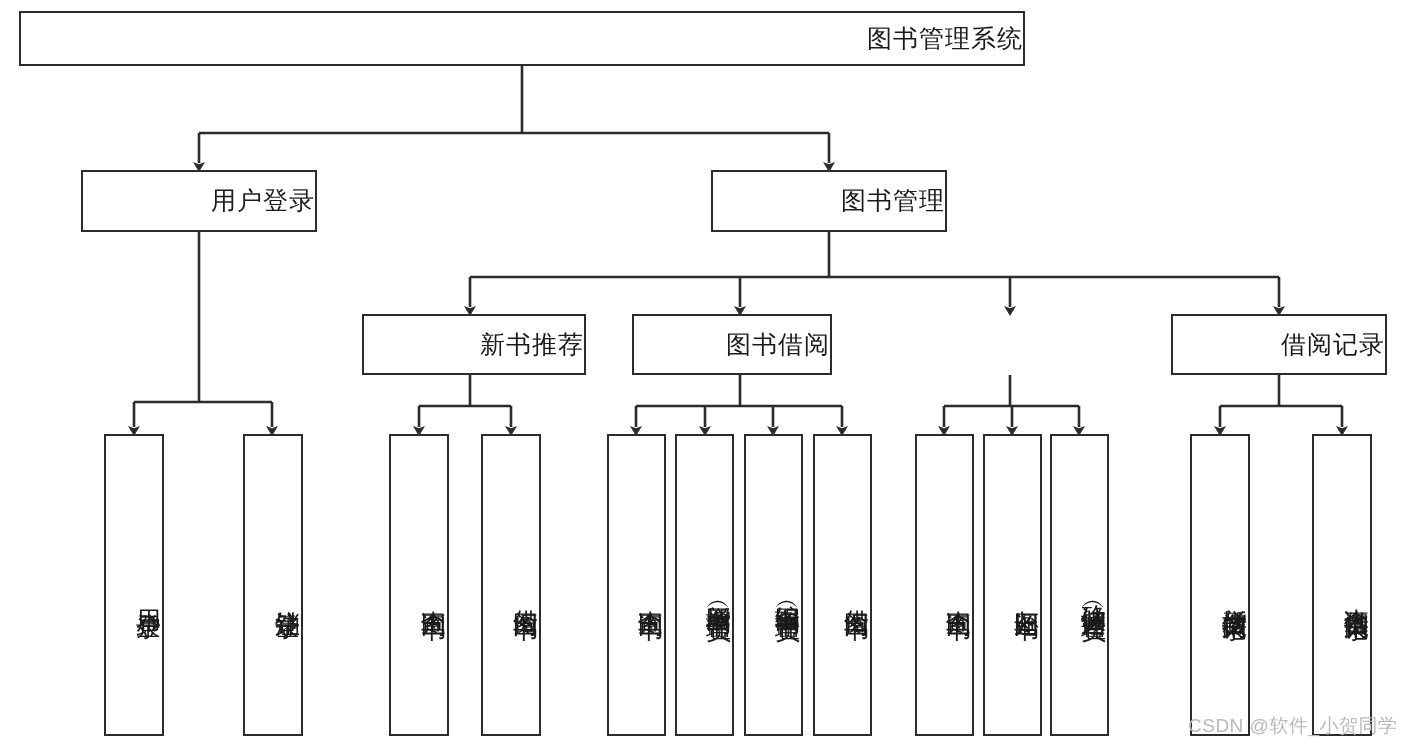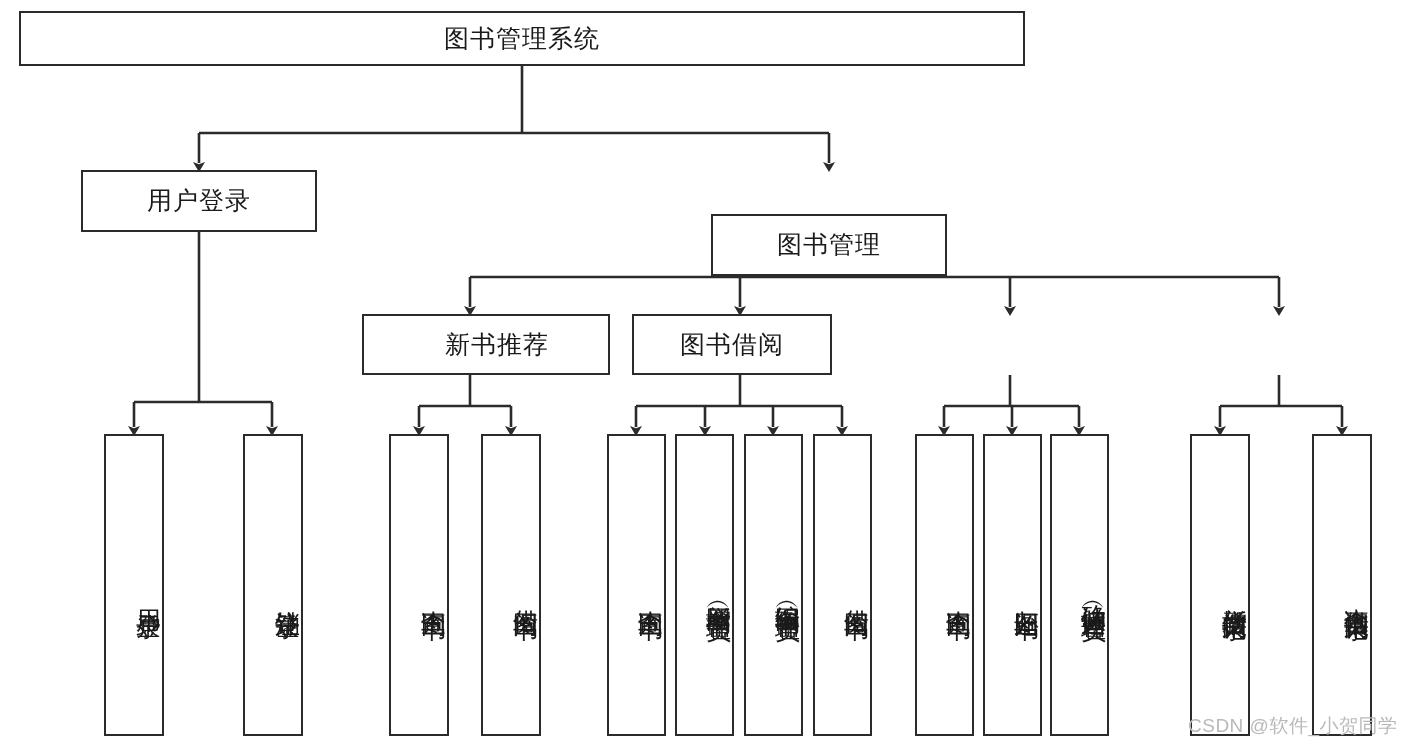--- a/index.html
+++ b/index.html
@@ -17,21 +17,21 @@
     background: #ffffff;
     overflow: hidden;
   }
   .node {
     position: absolute;
     box-sizing: border-box;
     border: 2.5px solid #2b2b2b;
     background: #ffffff;
     display: flex;
     align-items: center;
-    justify-content: center;
+    justify-content: flex-end;
     color: #1a1a1a;
   }
   .node.horiz {
     font-size: 25px;
     line-height: 1.1;
     letter-spacing: 1px;
   }
   .node.vert {
     writing-mode: vertical-rl;
     text-orientation: upright;
@@ -120,29 +120,32 @@
     </g>
   </svg>
 
   <div class="node horiz" id="n-root" style="left: 19px; top: 11px; width: 1006px; height: 55px;">
     <span class="lbl">图书管理系统</span>
   </div>
 
   <div class="node horiz" id="n-l2-0" style="left: 81px; top: 170px; width: 236px; height: 62px;">
     <span class="lbl">用户登录</span>
   </div>
-  <div class="node horiz" id="n-l2-1" style="left: 711px; top: 170px; width: 236px; height: 62px; margin-top: 44px;">
+  <div class="node horiz" id="n-l2-1" style="left: 711px; top: 170px; width: 236px; height: 62px;">
     <span class="lbl">图书管理</span>
   </div>
 
-  <div class="node horiz" id="n-l3-0" style="left: 362px; top: 314px; width: 248px; height: 61px; padding-left: 22px;">
+  <div class="node horiz" id="n-l3-0" style="left: 362px; top: 314px; width: 224px; height: 61px; padding-left: 22px;">
     <span class="lbl">新书推荐</span>
   </div>
   <div class="node horiz" id="n-l3-1" style="left: 632px; top: 314px; width: 200px; height: 61px;">
     <span class="lbl">图书借阅</span>
+  </div>
+  <div class="node horiz" id="n-l3-3" style="left: 1171px; top: 314px; width: 216px; height: 61px;">
+    <span class="lbl">借阅记录</span>
   </div>
 
   <div class="node vert" id="n-lf-0" style="left: 104px; top: 434px; width: 60px; height: 302px;">
     <span class="lbl">用户登录</span>
   </div>
   <div class="node vert" id="n-lf-1" style="left: 243px; top: 434px; width: 60px; height: 302px;">
     <span class="lbl">注销登录</span>
   </div>
   <div class="node vert" id="n-lf-2" style="left: 389px; top: 434px; width: 60px; height: 302px;">
     <span class="lbl">查询图书</span>

